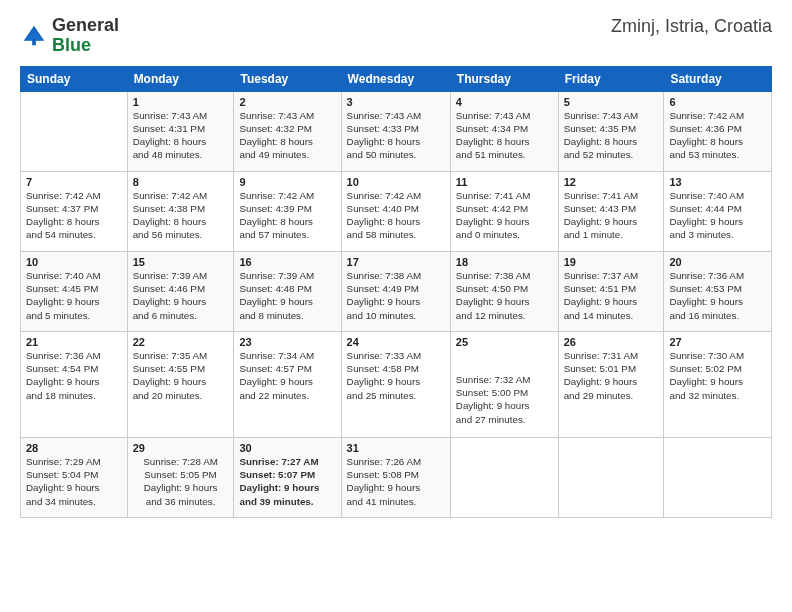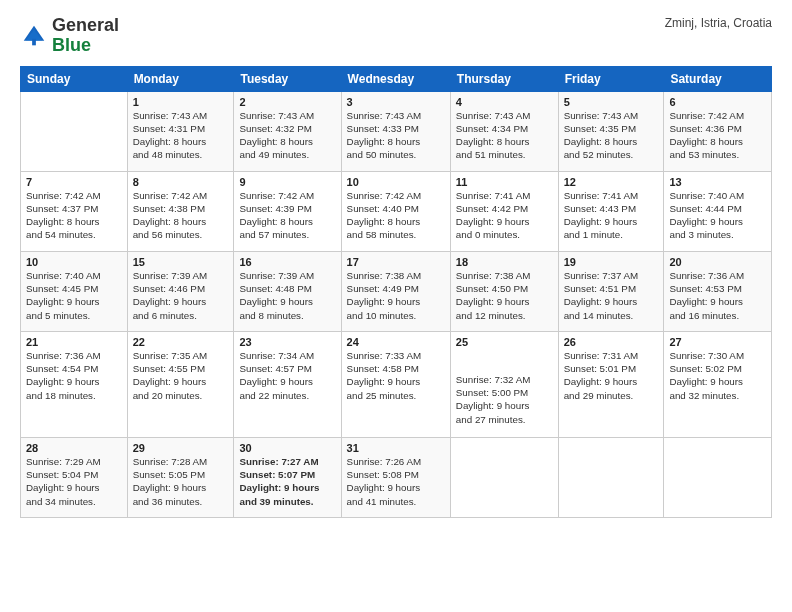--- a/index.html
+++ b/index.html
@@ -42,21 +42,21 @@
     .title-block {
       text-align: right;
     }
     .month-title {
       font-size: 36px;
       font-weight: bold;
       color: #222;
       line-height: 1.1;
     }
     .subtitle {
-      font-size: 12px;
+      font-size: 18px;
       color: #444;
     }
     .calendar {
       width: 100%;
       border-collapse: collapse;
       flex: 1;
       padding-left: 32px;
     }
     .calendar thead tr th {
       background-color: #1565c0;
@@ -329,21 +329,21 @@
         <tr>
           <td>
             <div class="day-number">28</div>
             <div class="day-info" style="white-space: pre-line;">Sunrise: 7:29 AM
 Sunset: 5:04 PM
 Daylight: 9 hours
 and 34 minutes.</div>
           </td>
           <td>
             <div class="day-number">29</div>
-            <div class="day-info" style="white-space: pre-line;">Sunrise: 7:28 AM
+            <div class="day-info" style="white-space: pre-line; text-align: center;">Sunrise: 7:28 AM
 Sunset: 5:05 PM
 Daylight: 9 hours
 and 36 minutes.</div>
           </td>
           <td>
             <div class="day-number">30</div>
             <div class="day-info" style="white-space: pre-line; font-weight: bold;">Sunrise: 7:27 AM
 Sunset: 5:07 PM
 Daylight: 9 hours
 and 39 minutes.</div>

